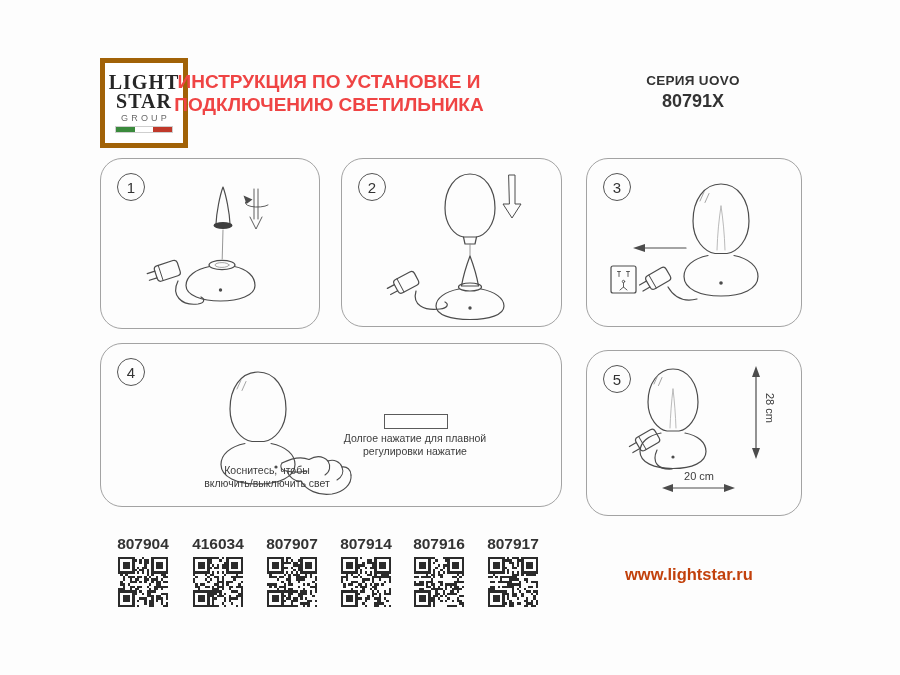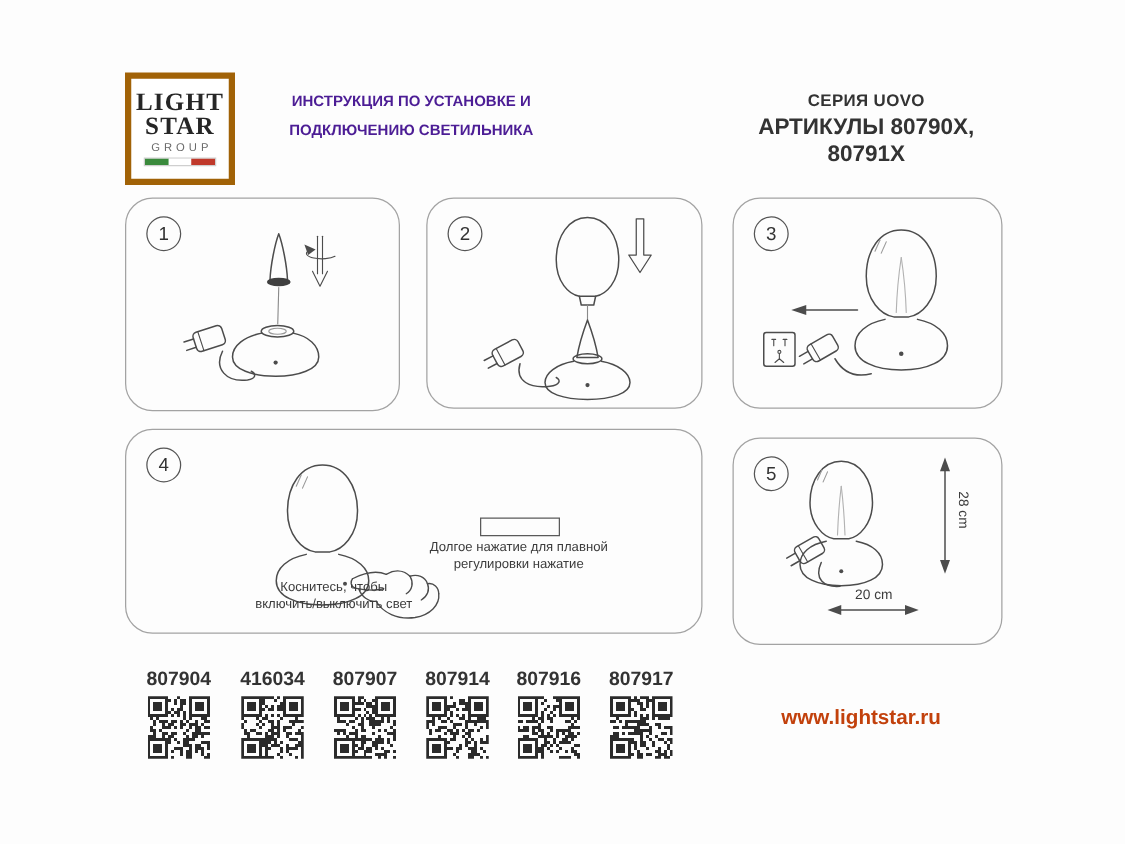--- a/index.html
+++ b/index.html
@@ -9,21 +9,21 @@
   
   .logo-box{position:absolute;left:100px;top:58px;width:78px;height:80px;border:5px solid #a16207;
             background:#fff;display:flex;flex-direction:column;align-items:center;justify-content:center;}
   .logo-word{font-family:"Liberation Serif",serif;font-weight:700;font-size:20px;line-height:19px;
              letter-spacing:1px;color:#262626;}
   .logo-group{font-size:9px;letter-spacing:3.2px;color:#6a6a6a;margin-top:2px;margin-left:3px;}
   .logo-flag{display:flex;width:56px;height:5px;margin-top:3px;border:1px solid #cfcfcf;}
   .logo-flag span{flex:1;height:100%;}
 
   .main-title{position:absolute;left:166px;top:70px;width:326px;text-align:center;
-              font-weight:700;font-size:12px;line-height:23px;color:#4c1d95;}
+              font-weight:700;font-size:19px;line-height:23px;color:#ef4444;}
   .right-head{position:absolute;left:585px;top:73px;width:216px;text-align:center;color:#333;}
   .series{font-size:13.5px;font-weight:700;letter-spacing:.3px;}
   .articles{font-size:18px;font-weight:700;line-height:22px;margin-top:2px;}
 
   
   .panel{position:absolute;border:1.4px solid #a3a3a3;border-radius:22px;background:#fdfdfd;}
   .panel svg.scene{position:absolute;left:0;top:0;}
   .step-circle{position:absolute;left:16px;top:14px;width:26px;height:26px;border:1.3px solid #555;
                border-radius:50%;display:flex;align-items:center;justify-content:center;
                font-size:15px;color:#333;background:#fdfdfd;z-index:2;}
@@ -64,21 +64,20 @@
   </div>
 
   <div class="main-title">
     <div>ИНСТРУКЦИЯ ПО УСТАНОВКЕ И</div>
     <div>ПОДКЛЮЧЕНИЮ СВЕТИЛЬНИКА</div>
   </div>
 
   <div class="right-head">
     <div class="series">СЕРИЯ UOVO</div>
     <div class="articles">
-      <div>АРТИКУЛЫ 80790X,</div>
       <div>80791X</div>
     </div>
   </div>
 
   <div class="panel" id="panel1">
     <div class="step-circle">1</div>
     <svg class="scene" width="218" height="169" viewBox="0 0 218 169">
       <g stroke="#4c4c4c" stroke-width="1.2" fill="none" stroke-linecap="round" stroke-linejoin="round">
 
         <path d="M122 28 C119 36 115.5 53 115 65 L129 65 C128.5 53 125 36 122 28 Z" fill="#fdfdfd"></path>

